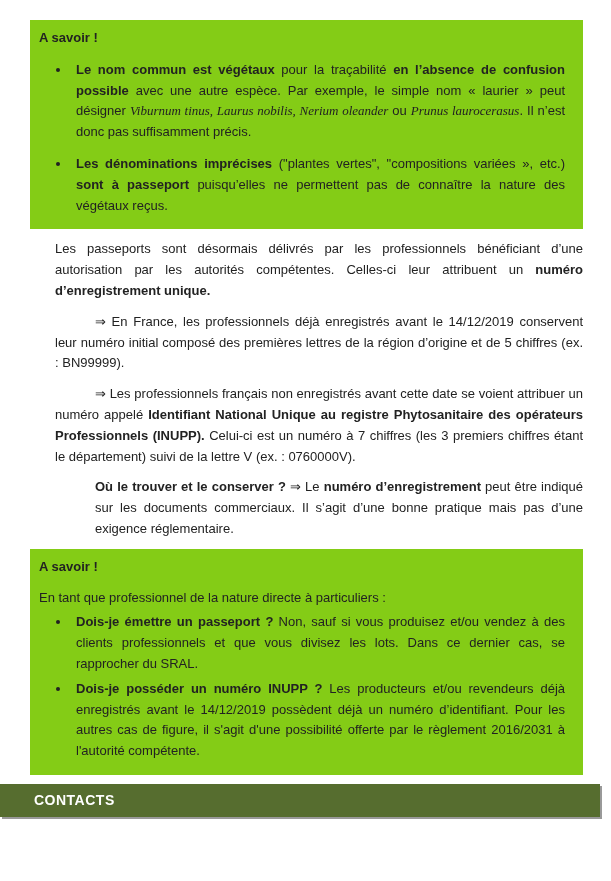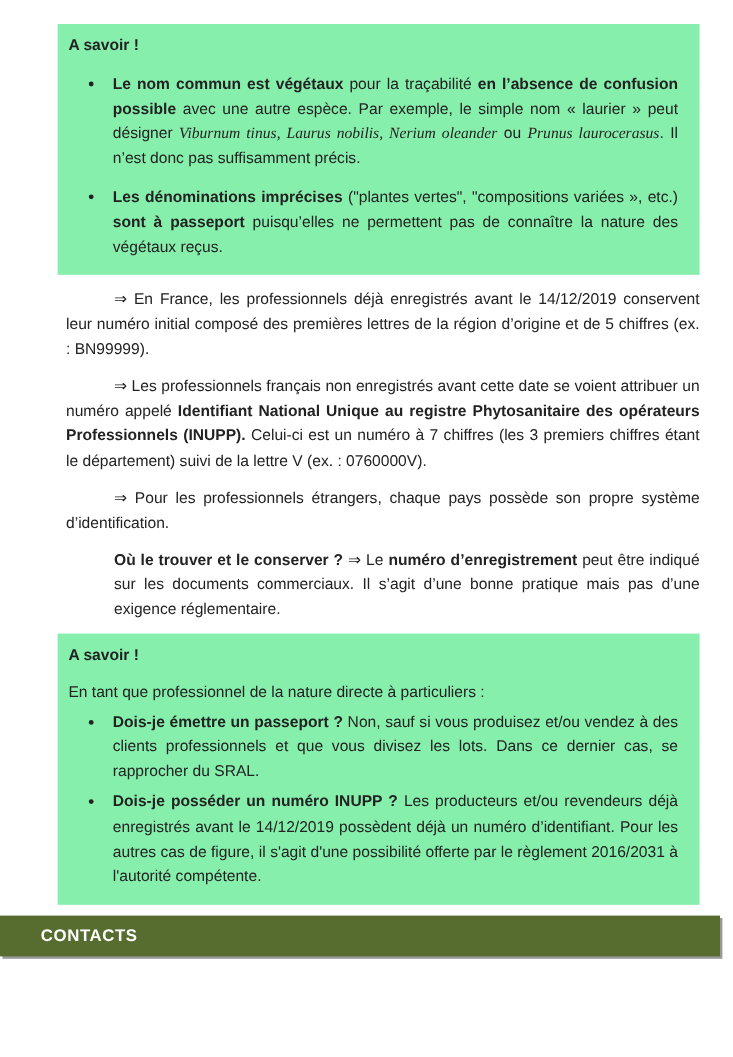--- a/index.html
+++ b/index.html
@@ -2,21 +2,21 @@
 <html lang="fr"><head>
 <meta charset="utf-8">
 <style>
   html,body{margin:0;padding:0;background:#fff;}
   .page{
     position:relative;width:611px;height:881px;overflow:hidden;background:#fff;
     font-family:"Liberation Sans",sans-serif;color:#222;font-size:13px;line-height:1.6;
   }
   
   .notice{
-    margin:0 28px 0 48px;background:#86efac;padding:8px 18px 13px 9px;
+    margin:0 28px 0 30px;background:#84cc16;padding:8px 18px 13px 9px;
   }
   .notice-title{font-weight:bold;margin:0 0 6px 0;}
   .notice ul{margin:0;padding:0 0 0 32px;}
   .notice li{text-align:justify;margin-top:11px;padding-left:5px;}
   .notice-intro{margin:10px 0 0 0;}
   .notice .tight li{margin-top:4px;}
   
   .bodytext{margin:0 28px 0 55px;}
   .bodytext p{text-align:justify;margin:10px 0 0 0;}
   .para-arrow{text-indent:40px;}
@@ -41,27 +41,27 @@
 
   <div class="notice">
     <p class="notice-title">A savoir !</p>
     <ul>
       <li><b>Le nom commun est végétaux</b><span> pour la traçabilité </span><b>en l’absence de confusion possible</b><span> avec une autre espèce. Par exemple, le simple nom « laurier » peut désigner </span><i>Viburnum tinus, Laurus nobilis, Nerium oleander</i><span> ou </span><i>Prunus laurocerasus</i><span>. Il n’est donc pas suffisamment précis.</span></li>
       <li><b>Les dénominations imprécises</b><span> ("plantes vertes", "compositions variées », etc.) </span><b>sont à passeport</b><span> puisqu’elles ne permettent pas de connaître la nature des végétaux reçus.</span></li>
     </ul>
   </div>
 
   <div class="bodytext">
+    <p><span>Les passeports sont désormais délivrés par les professionnels bénéficiant d’une autorisation par les autorités compétentes. Celles-ci leur attribuent un </span><b>numéro d’enregistrement unique.</b></p>
 
 
     <p class="para-arrow">⇒ En France, les professionnels déjà enregistrés avant le 14/12/2019 conservent leur numéro initial composé des premières lettres de la région d’origine et de 5 chiffres (ex. : BN99999).</p>
 
     <p class="para-arrow"><span>⇒ Les professionnels français non enregistrés avant cette date se voient attribuer un numéro appelé </span><b>Identifiant National Unique au registre Phytosanitaire des opérateurs Professionnels (INUPP).</b><span> Celui-ci est un numéro à 7 chiffres (les 3 premiers chiffres étant le département) suivi de la lettre V (ex. : 0760000V).</span></p>
 
-    <p class="para-arrow">⇒ Pour les professionnels étrangers, chaque pays possède son propre système d’identification.</p>
 
     <p class="indent-block"><b>Où le trouver et le conserver ?</b><span> ⇒ Le </span><b>numéro d’enregistrement</b><span> peut être indiqué sur les documents commerciaux. Il s’agit d’une bonne pratique mais pas d’une exigence réglementaire.</span></p>
   </div>
 
   <div class="notice gap-top">
     <p class="notice-title">A savoir !</p>
     <p class="notice-intro">En tant que professionnel de la nature directe à particuliers :</p>
     <ul class="tight">
       <li><b>Dois-je émettre un passeport ?</b><span> Non, sauf si vous produisez et/ou vendez à des clients professionnels et que vous divisez les lots. Dans ce dernier cas, se rapprocher du SRAL.</span></li>
       <li><b>Dois-je posséder un numéro INUPP ?</b><span> Les producteurs et/ou revendeurs déjà enregistrés avant le 14/12/2019 possèdent déjà un numéro d’identifiant. Pour les autres cas de figure, il s'agit d'une possibilité offerte par le règlement 2016/2031 à l'autorité compétente.</span></li>

